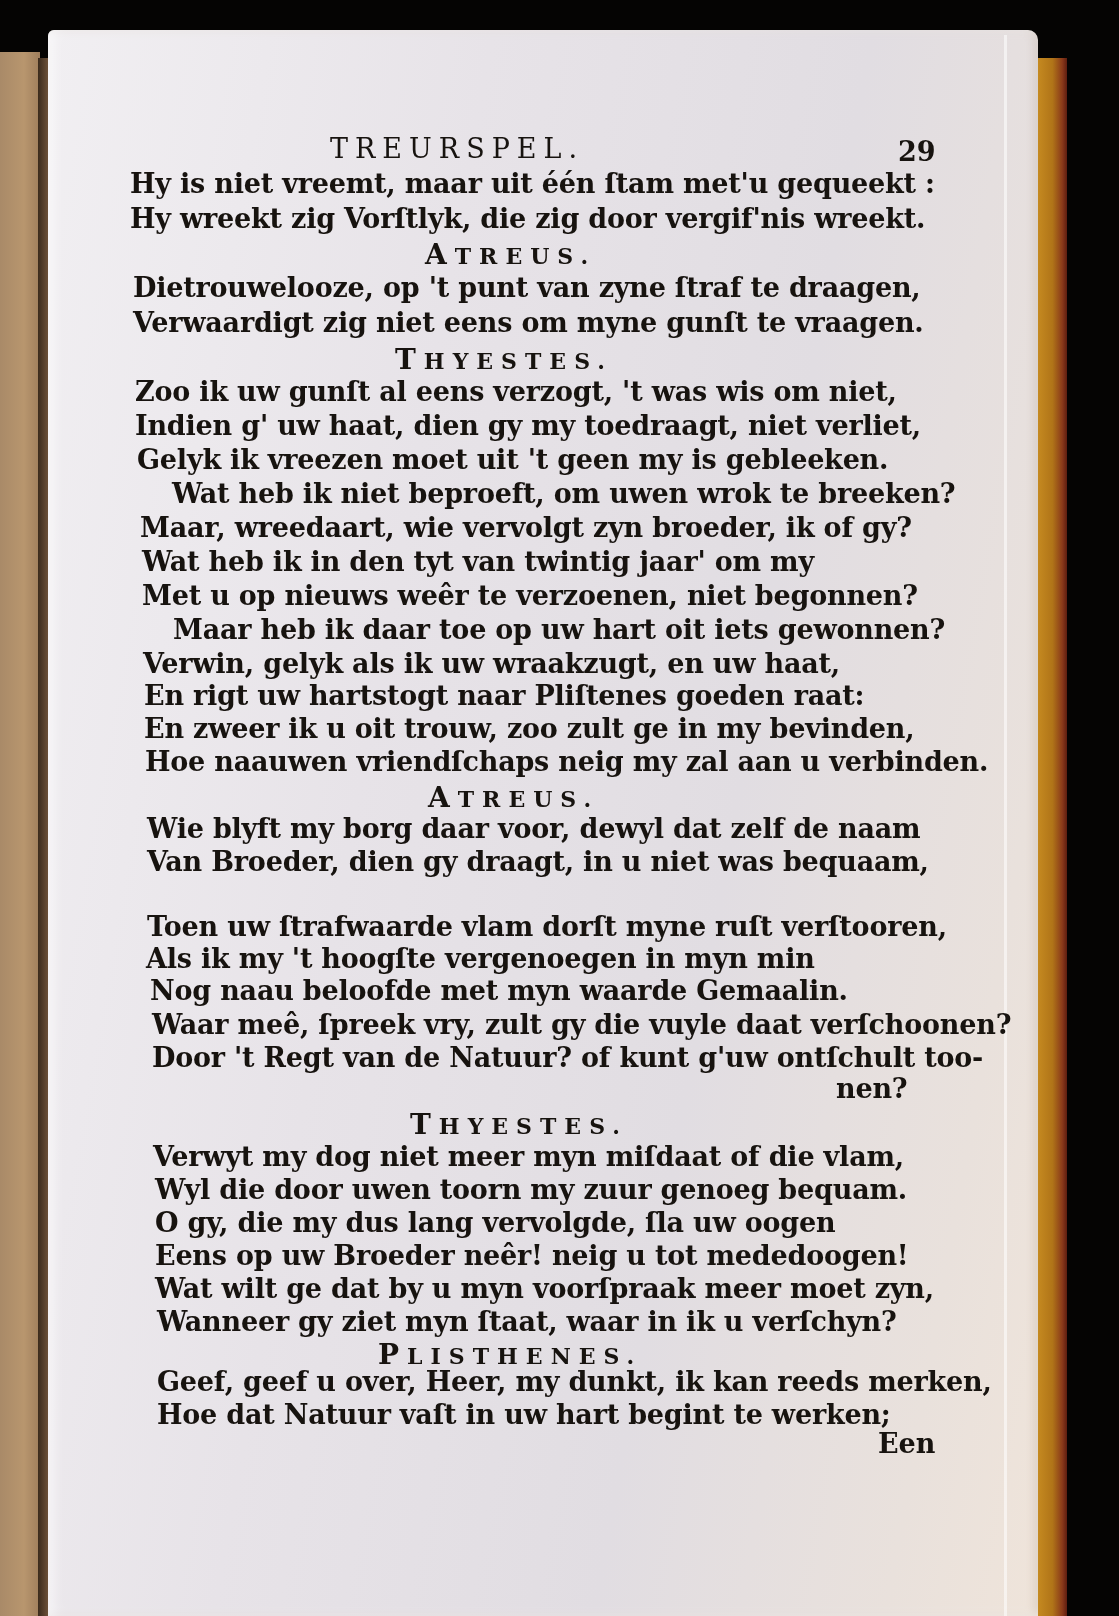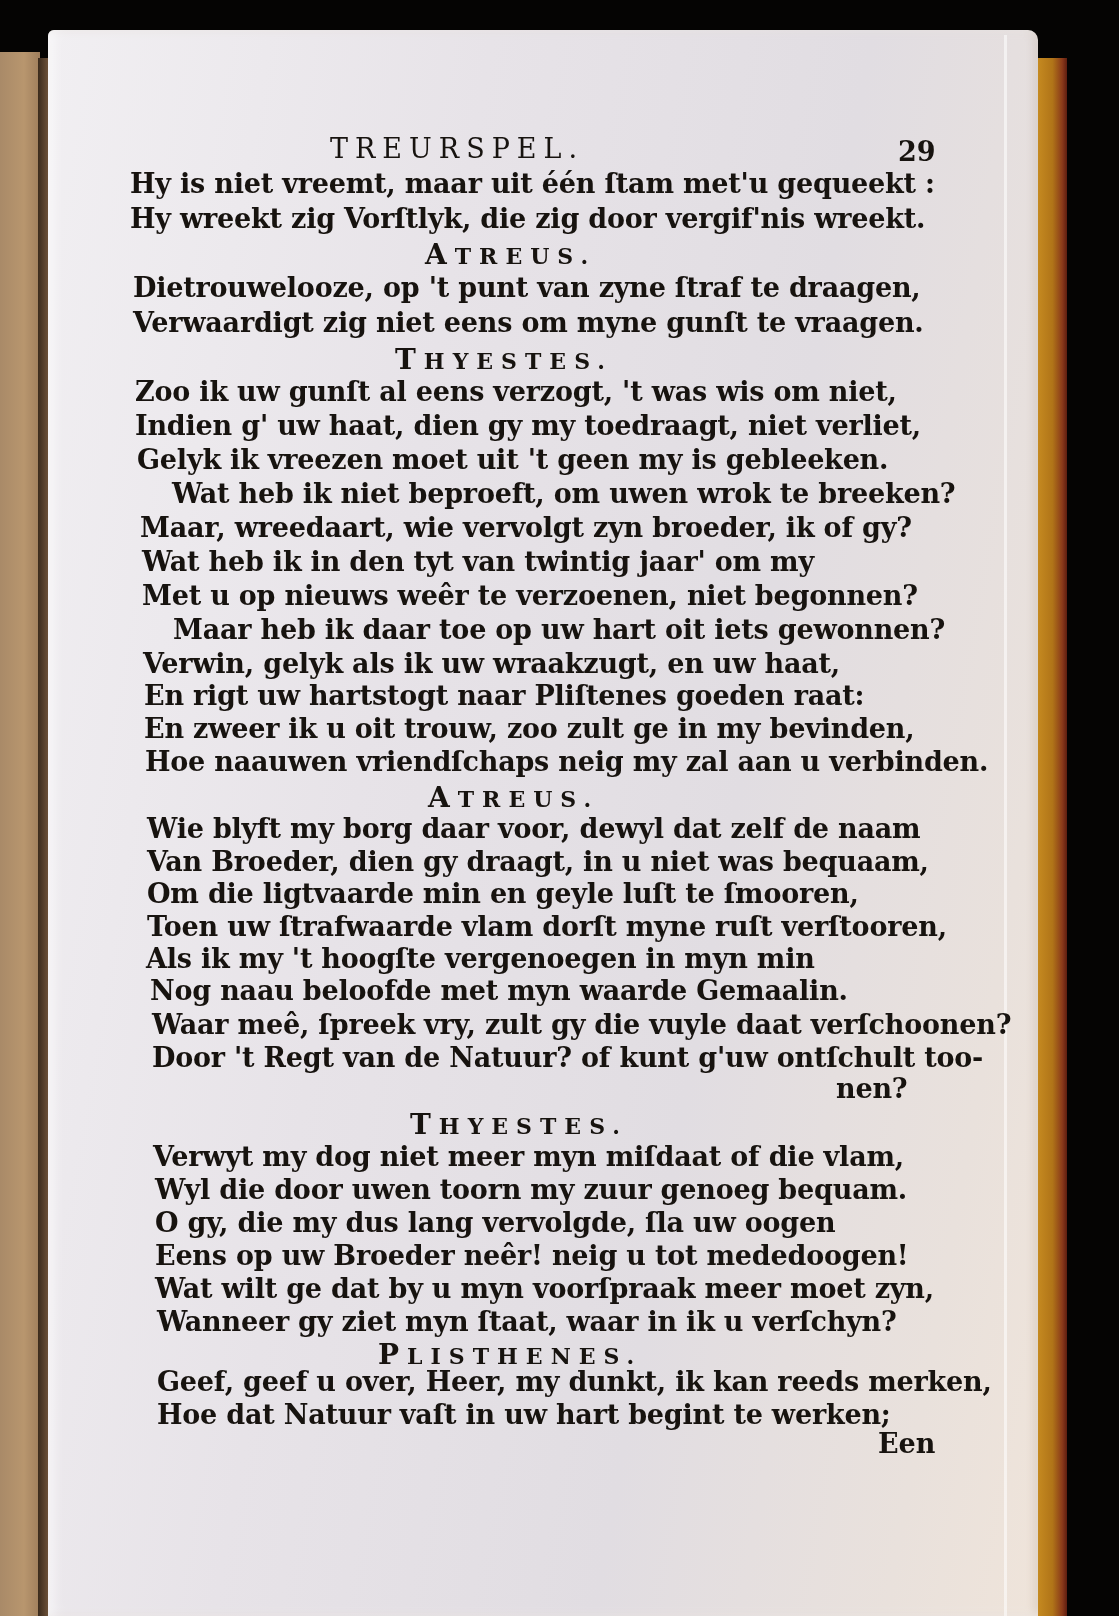--- a/index.html
+++ b/index.html
@@ -139,21 +139,20 @@
   <div class="line" style="top:614px;left:143px;margin-left:30px;">Maar heb ik daar toe op uw hart oit iets gewonnen?</div>
   <div class="line" style="top:648px;left:143px;text-align:right;">Verwin, gelyk als ik uw wraakzugt, en uw haat,</div>
   <div class="line" style="top:680px;left:144px;">En rigt uw hartstogt naar Pliſtenes goeden raat:</div>
   <div class="line" style="top:713px;left:144px;">En zweer ik u oit trouw, zoo zult ge in my bevinden,</div>
   <div class="line" style="top:746px;left:145px;">Hoe naauwen vriendſchaps neig my zal aan u verbinden.</div>
 
   <div class="speaker" style="top:781px;left:428px;"><span class="initial">A</span><span>TREUS.</span></div>
 
   <div class="line" style="top:813px;left:147px;">Wie blyft my borg daar voor, dewyl dat zelf de naam</div>
   <div class="line" style="top:846px;left:147px;">Van Broeder, dien gy draagt, in u niet was bequaam,</div>
-  <div class="line" style="top:878px;left:147px;">Om die ligtvaarde min en geyle luſt te ſmooren,</div>
   <div class="line" style="top:911px;left:147px;">Toen uw ſtrafwaarde vlam dorſt myne ruſt verſtooren,</div>
   <div class="line" style="top:943px;left:146px;">Als ik my 't hoogſte vergenoegen in myn min</div>
   <div class="line" style="top:975px;left:150px;">Nog naau beloofde met myn waarde Gemaalin.</div>
   <div class="line" style="top:1009px;left:152px;">Waar meê, ſpreek vry, zult gy die vuyle daat verſchoonen?</div>
   <div class="line" style="top:1042px;left:152px;">Door 't Regt van de Natuur? of kunt g'uw ontſchult too-</div>
   <div class="line" style="top:1073px;left:836px;">nen?</div>
 
   <div class="speaker" style="top:1108px;left:410px;"><span class="initial">T</span><span>HYESTES.</span></div>
 
   <div class="line" style="top:1141px;left:153px;">Verwyt my dog niet meer myn miſdaat of die vlam,</div>

